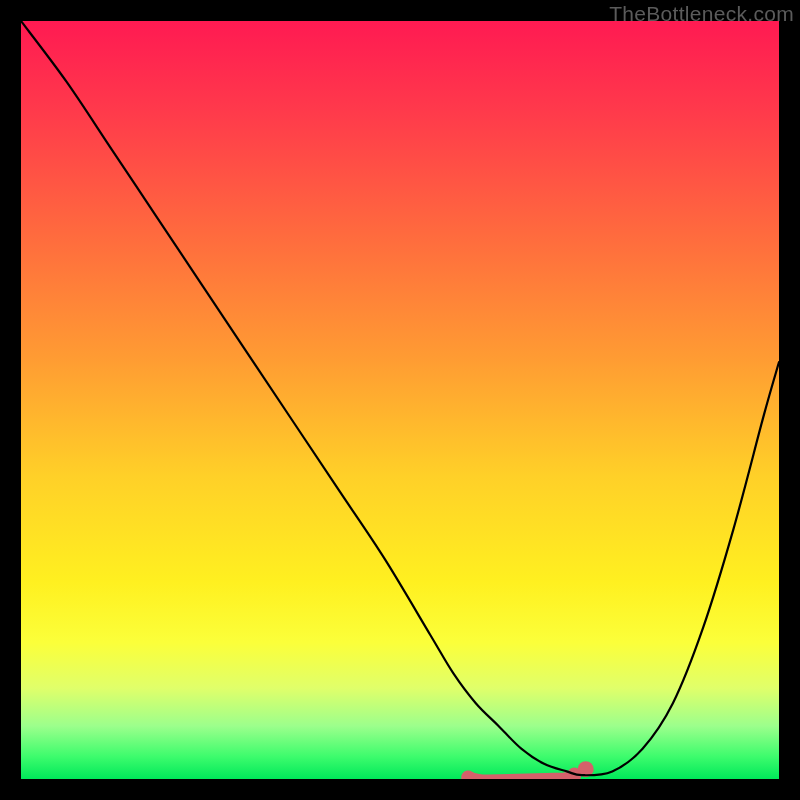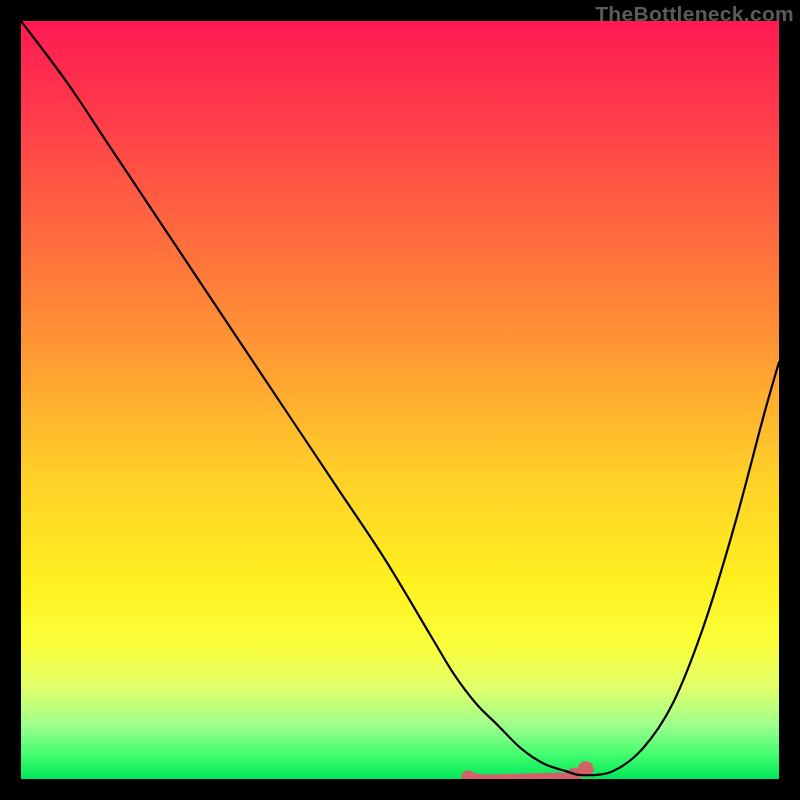--- a/index.html
+++ b/index.html
@@ -54,21 +54,21 @@
     top: 0;
     width: 758px;
     height: 758px;
   }
   .watermark {
     position: absolute;
     top: 2px;
     right: 6px;
     color: #5b5b5b;
     font-size: 21px;
-    font-weight: 700;
+    font-weight: 400;
     letter-spacing: 0.3px;
   }
 </style>
 </head>
 <body>
 
 <div class="frame">
   <div class="plot-area">
     <div class="gradient"></div>
     <svg class="curve" viewBox="0 0 758 758" preserveAspectRatio="none">

